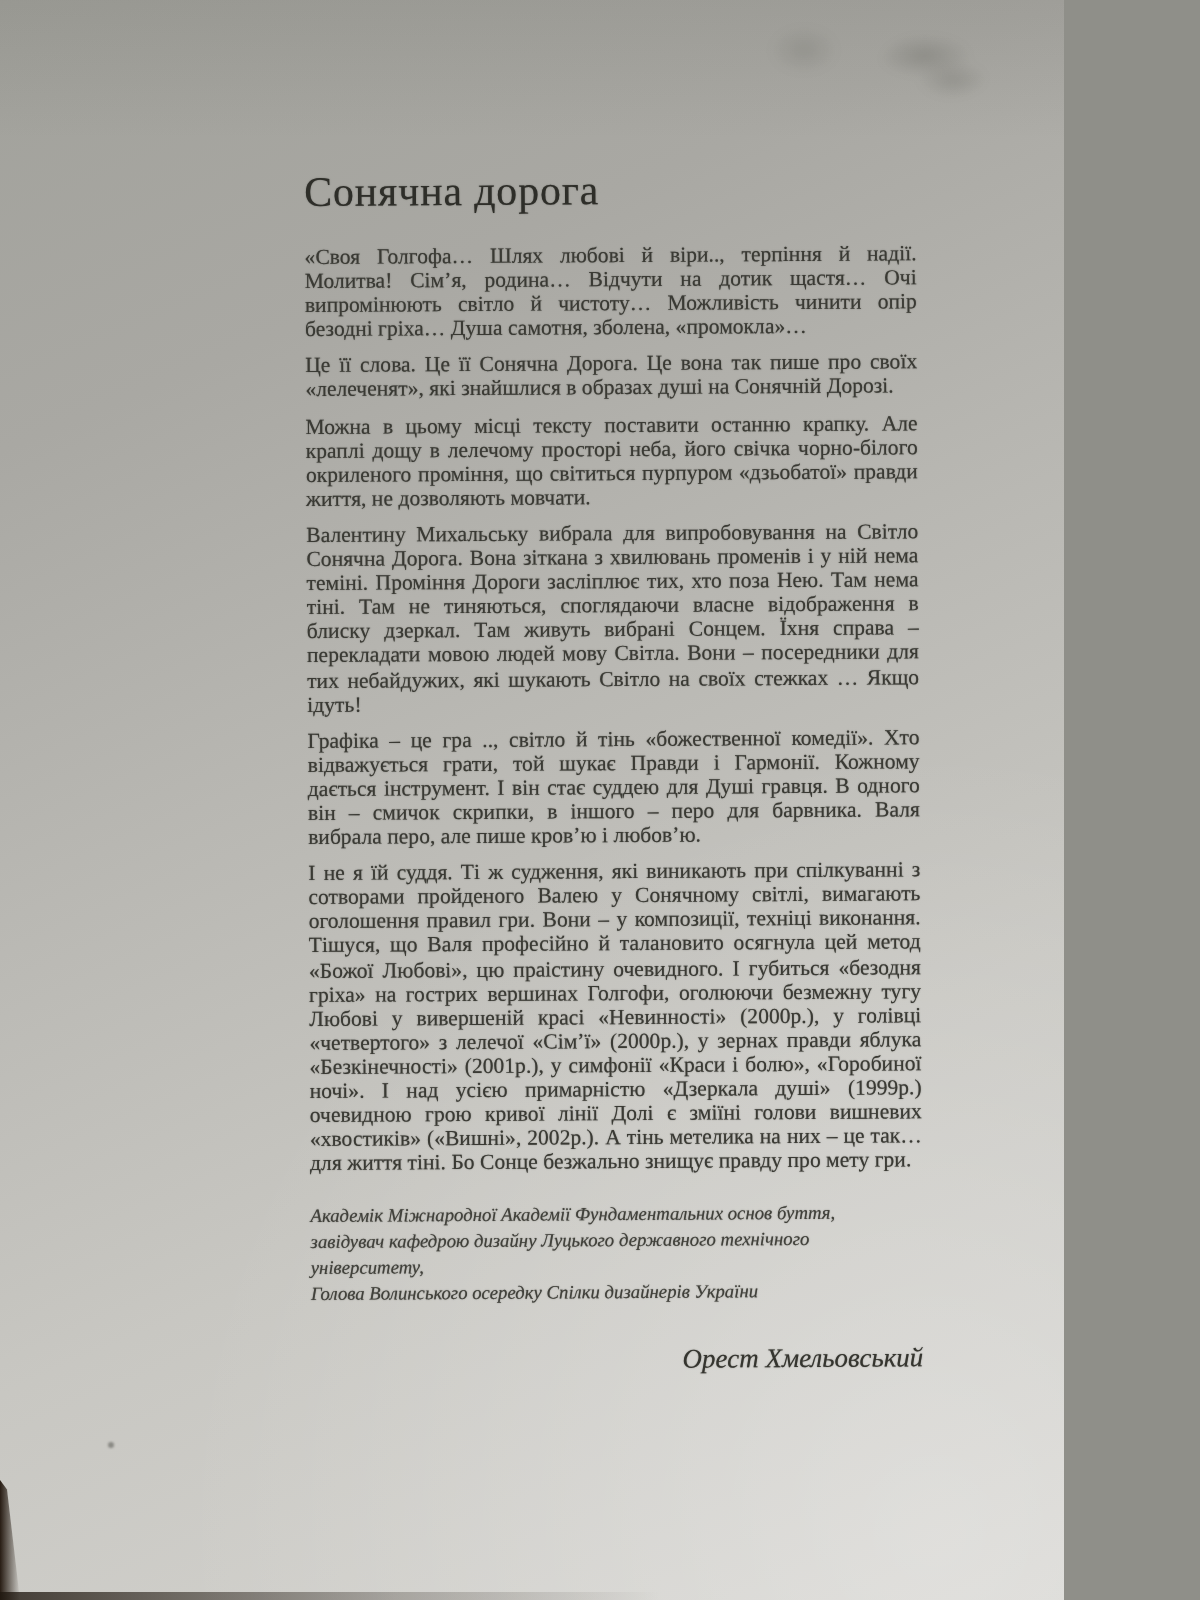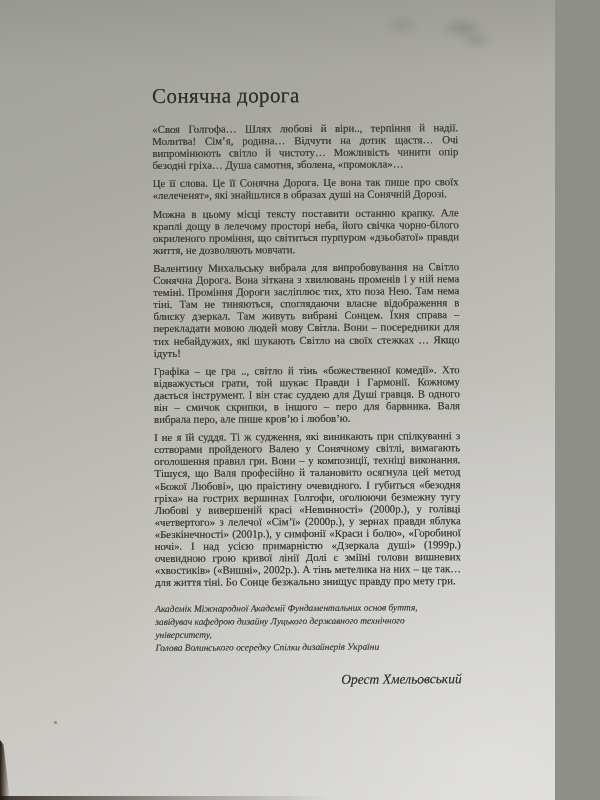--- a/index.html
+++ b/index.html
@@ -6,21 +6,20 @@
   body {
     width: 600px; height: 800px; overflow: hidden;
     font-family: "Liberation Serif", "DejaVu Serif", serif;
     background: #8f8f89;
   }
   .photo {
     position: relative; width: 532px; height: 800px; overflow: hidden;
     background:
       radial-gradient(130% 90% at 88% 96%, rgba(255,255,255,0.28) 0%, rgba(255,255,255,0) 55%),
       linear-gradient(157deg, #a1a19b 0%, #a9a8a3 22%, #b9b8b3 45%, #c8c7c2 68%, #d6d5d1 100%);
-    padding-left: 23px;
   }
   
   .photo::before {
     content: ""; position: absolute; left: 0; top: 0; width: 600px; height: 70px;
     background: linear-gradient(180deg, rgba(70,70,64,0.10), rgba(70,70,64,0));
     pointer-events: none;
   }
   .pencil-mark {
     position: absolute; border-radius: 50%;
     filter: blur(2px); opacity: 0.55; pointer-events: none;

